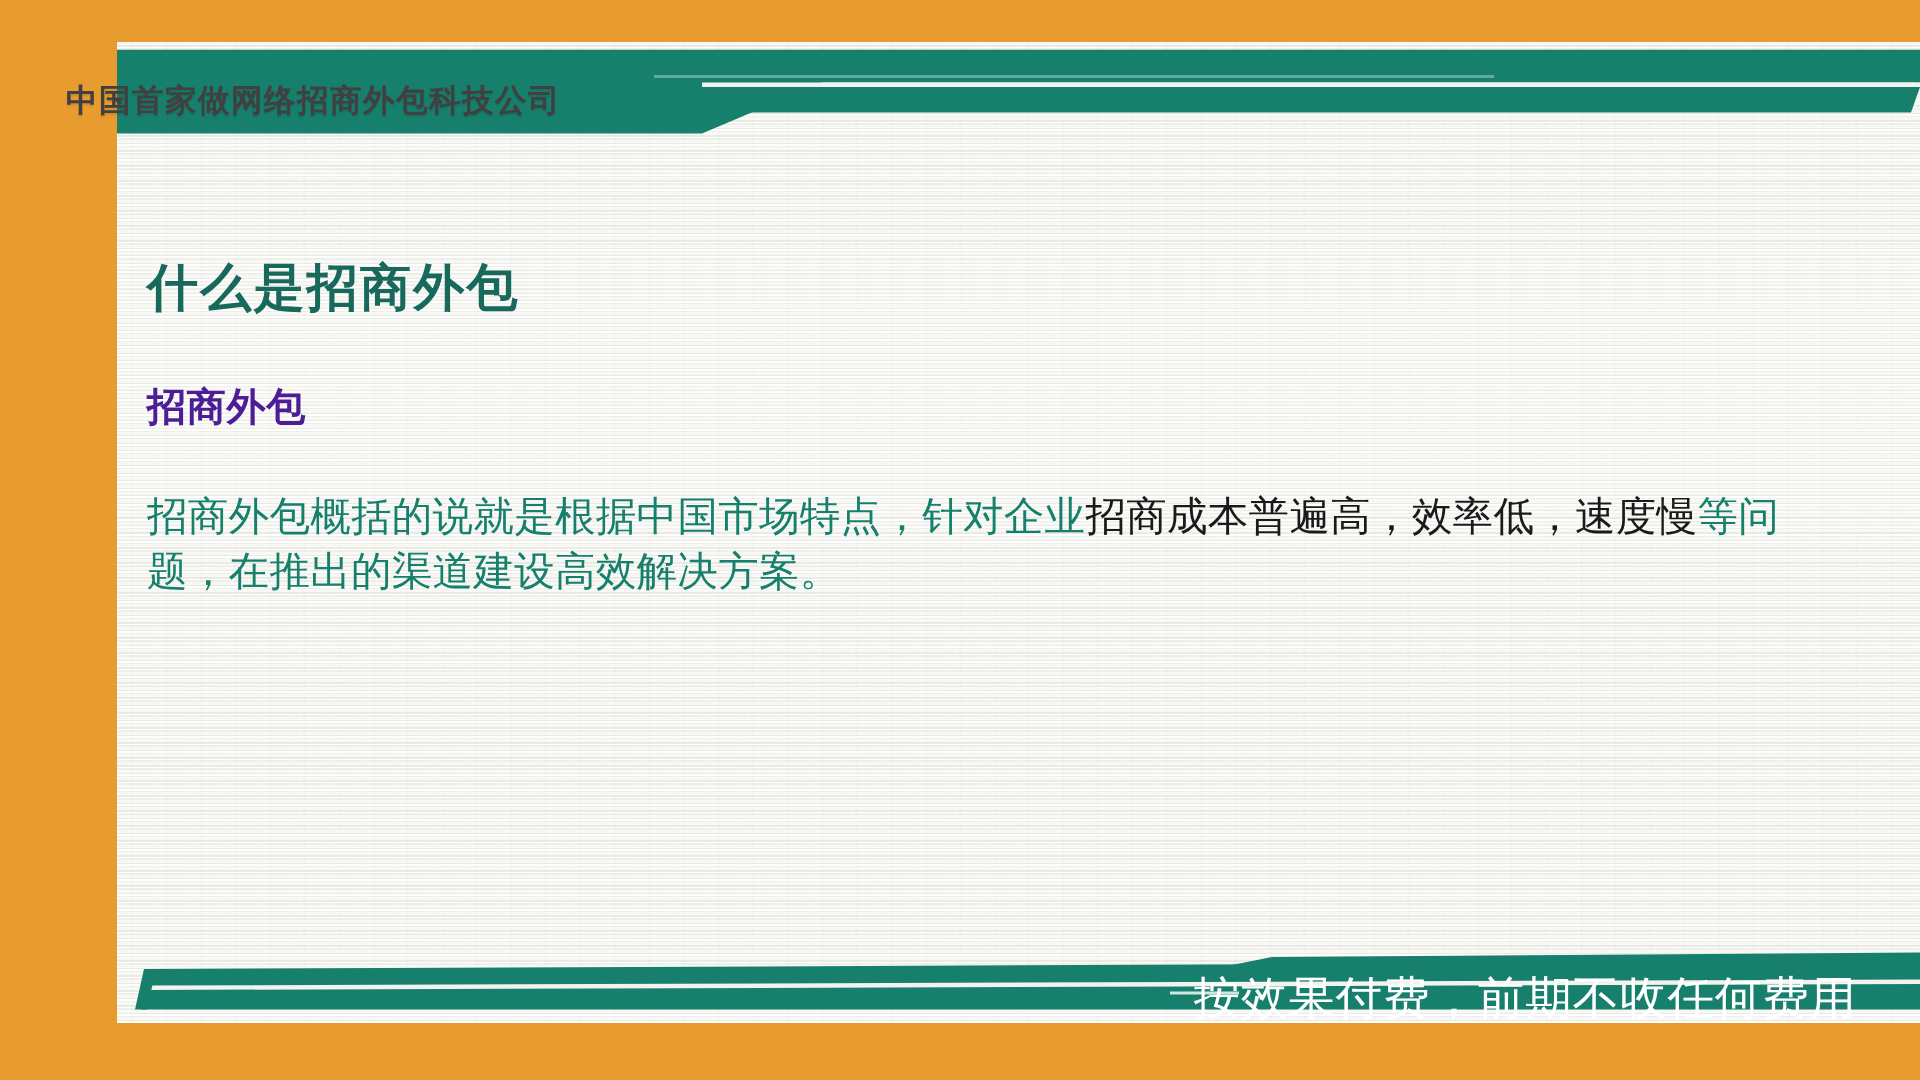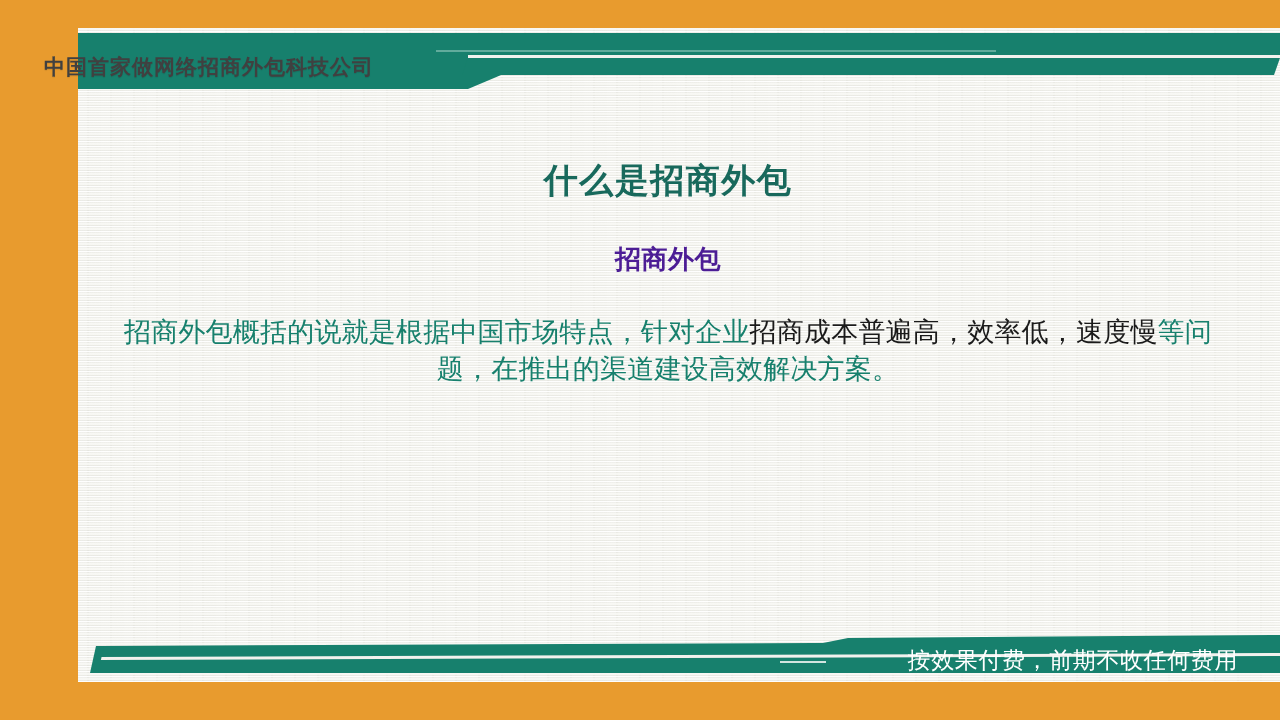--- a/index.html
+++ b/index.html
@@ -67,23 +67,22 @@
     color: #404040;
     letter-spacing: 1px;
     white-space: nowrap;
     text-shadow: 0 1px 1px rgba(0,0,0,0.10);
   }
 
   
   #content {
     position: absolute;
     left: 98px;
-    top: 160px;
+    top: 172px;
     width: 1140px;
-    text-align: center;
   }
   #slide-heading {
     font-size: 34px;
     font-weight: bold;
     color: #18695C;
     letter-spacing: 1.5px;
     margin: 0 0 42px 0;
     line-height: 1.2;
   }
   #lead-label {
@@ -113,21 +112,21 @@
     width: 1202px;
     height: 60px;
     pointer-events: none;
   }
   #footer-band svg { display: block; }
 
   #footer-text {
     position: absolute;
     right: 42px;
     top: 645px;
-    font-size: 23px;
+    font-size: 31px;
     color: #ffffff;
     letter-spacing: 0.6px;
     white-space: nowrap;
   }
 </style>
 </head>
 <body>
 
 <div id="slide">
 

